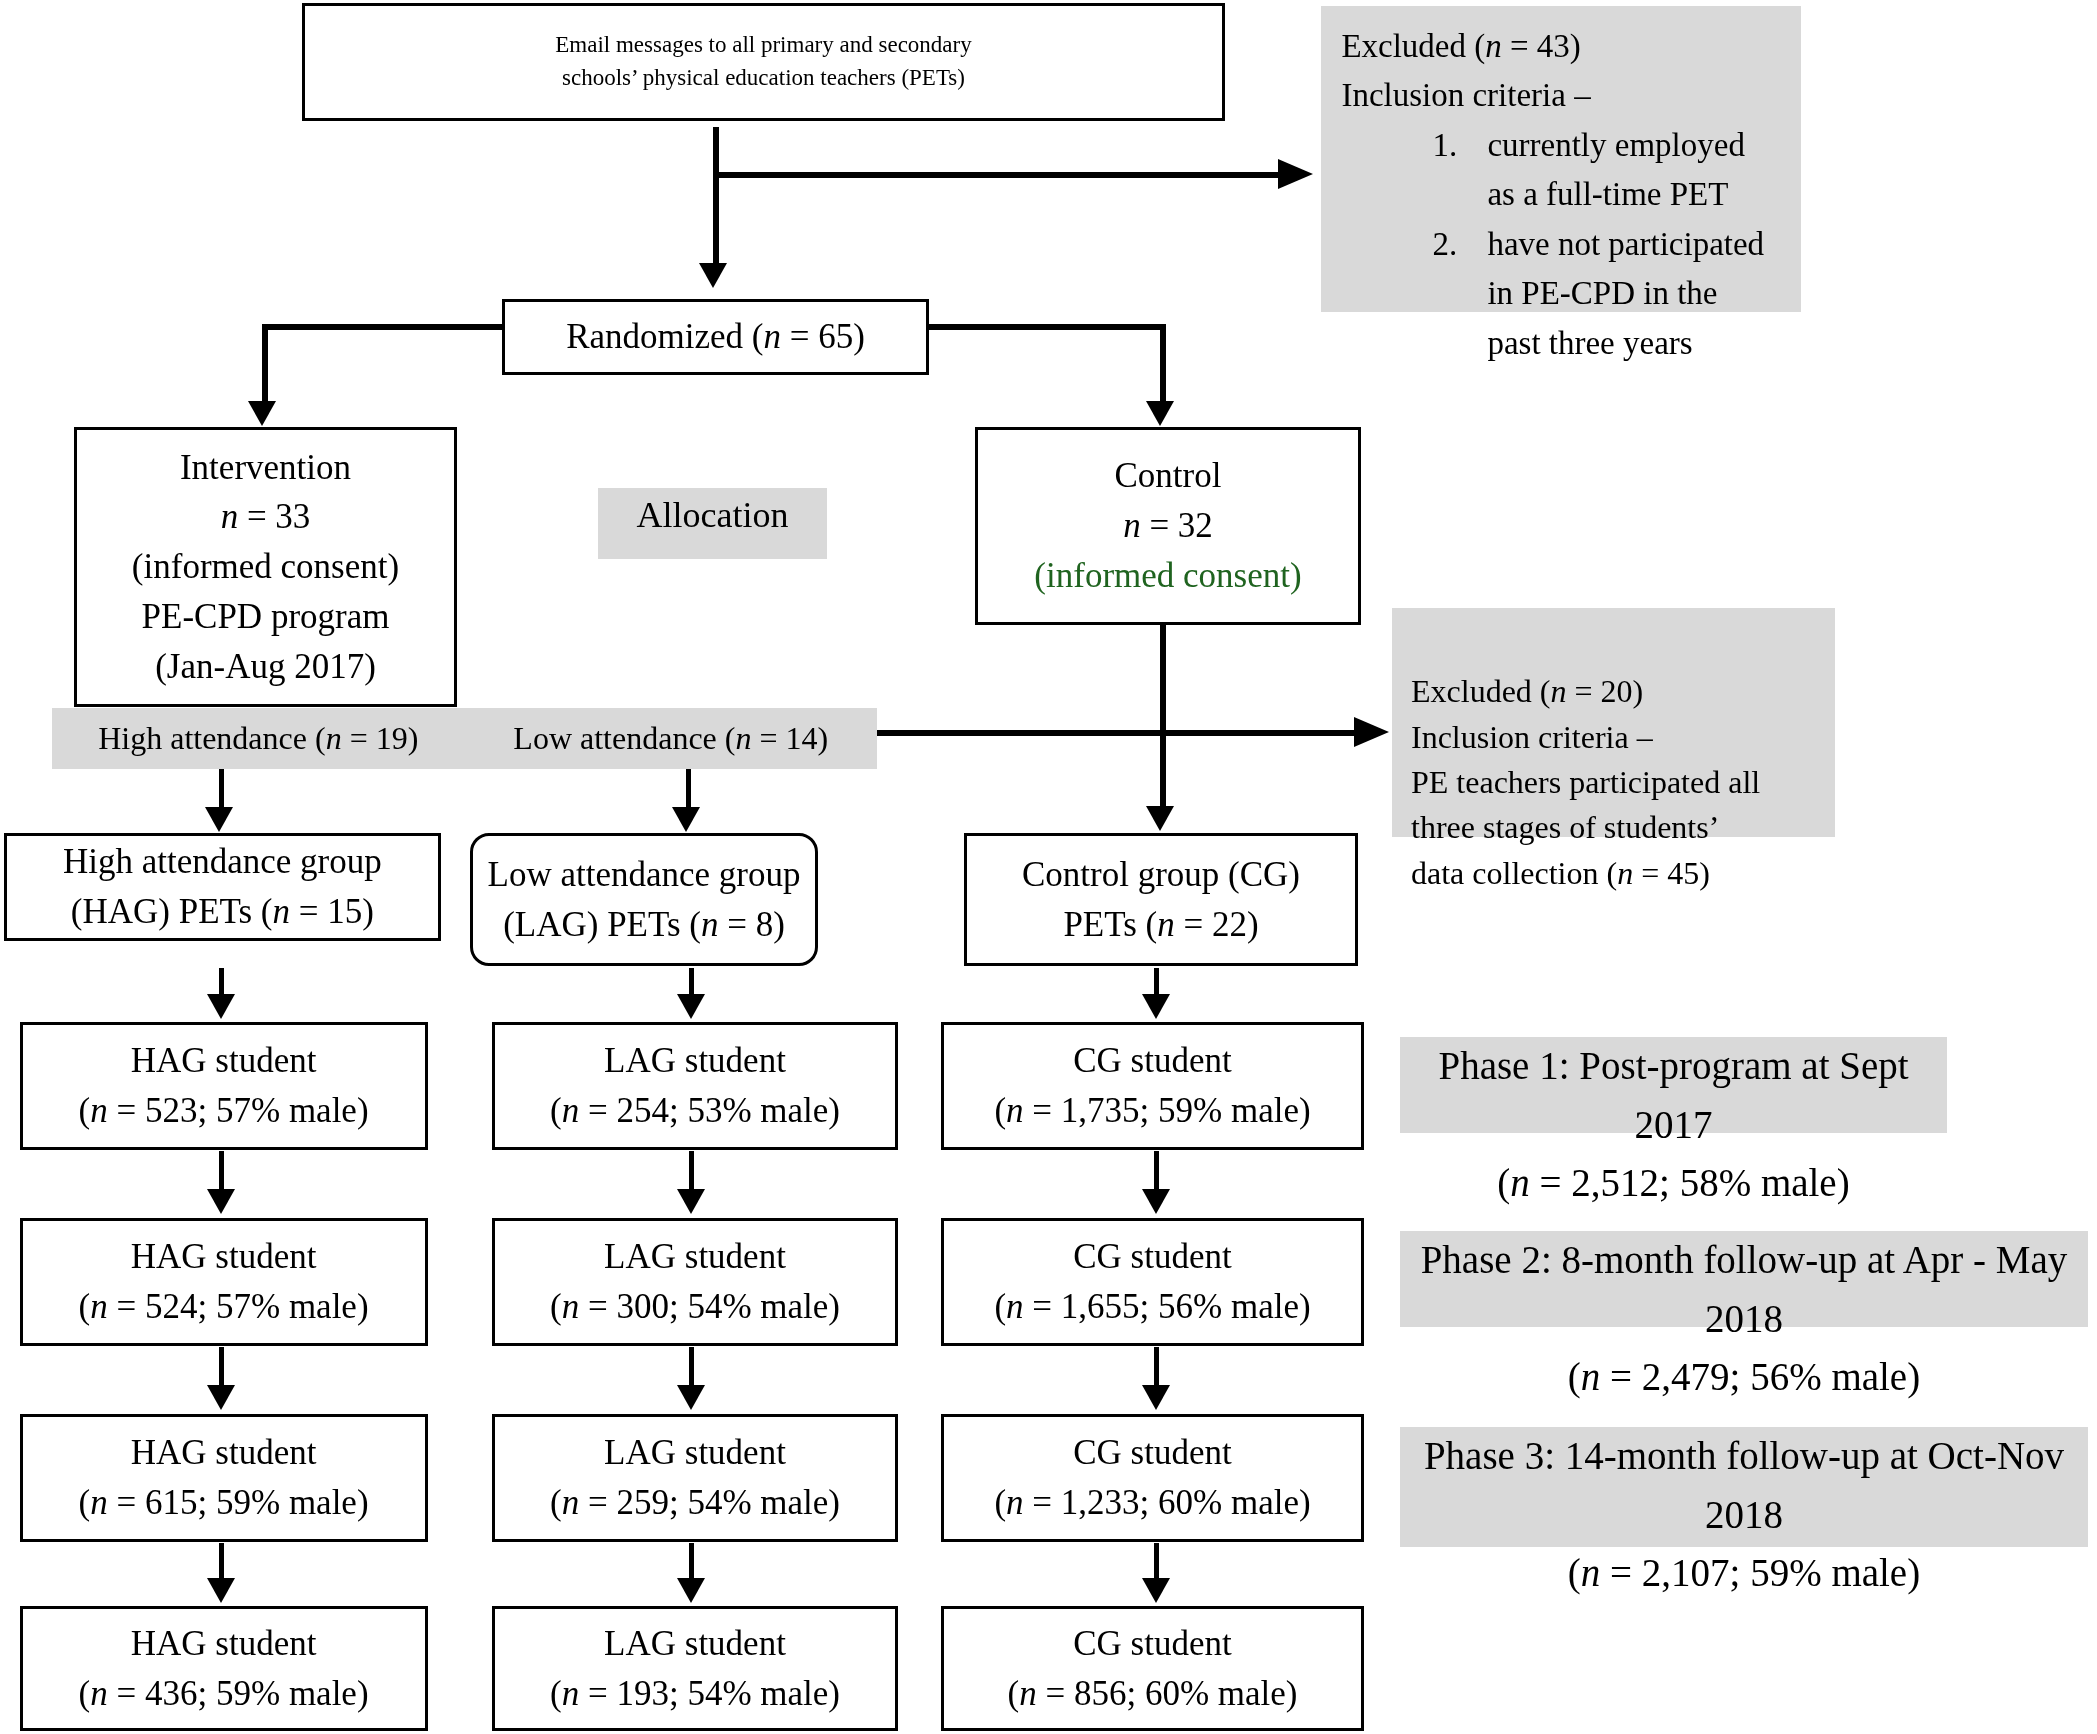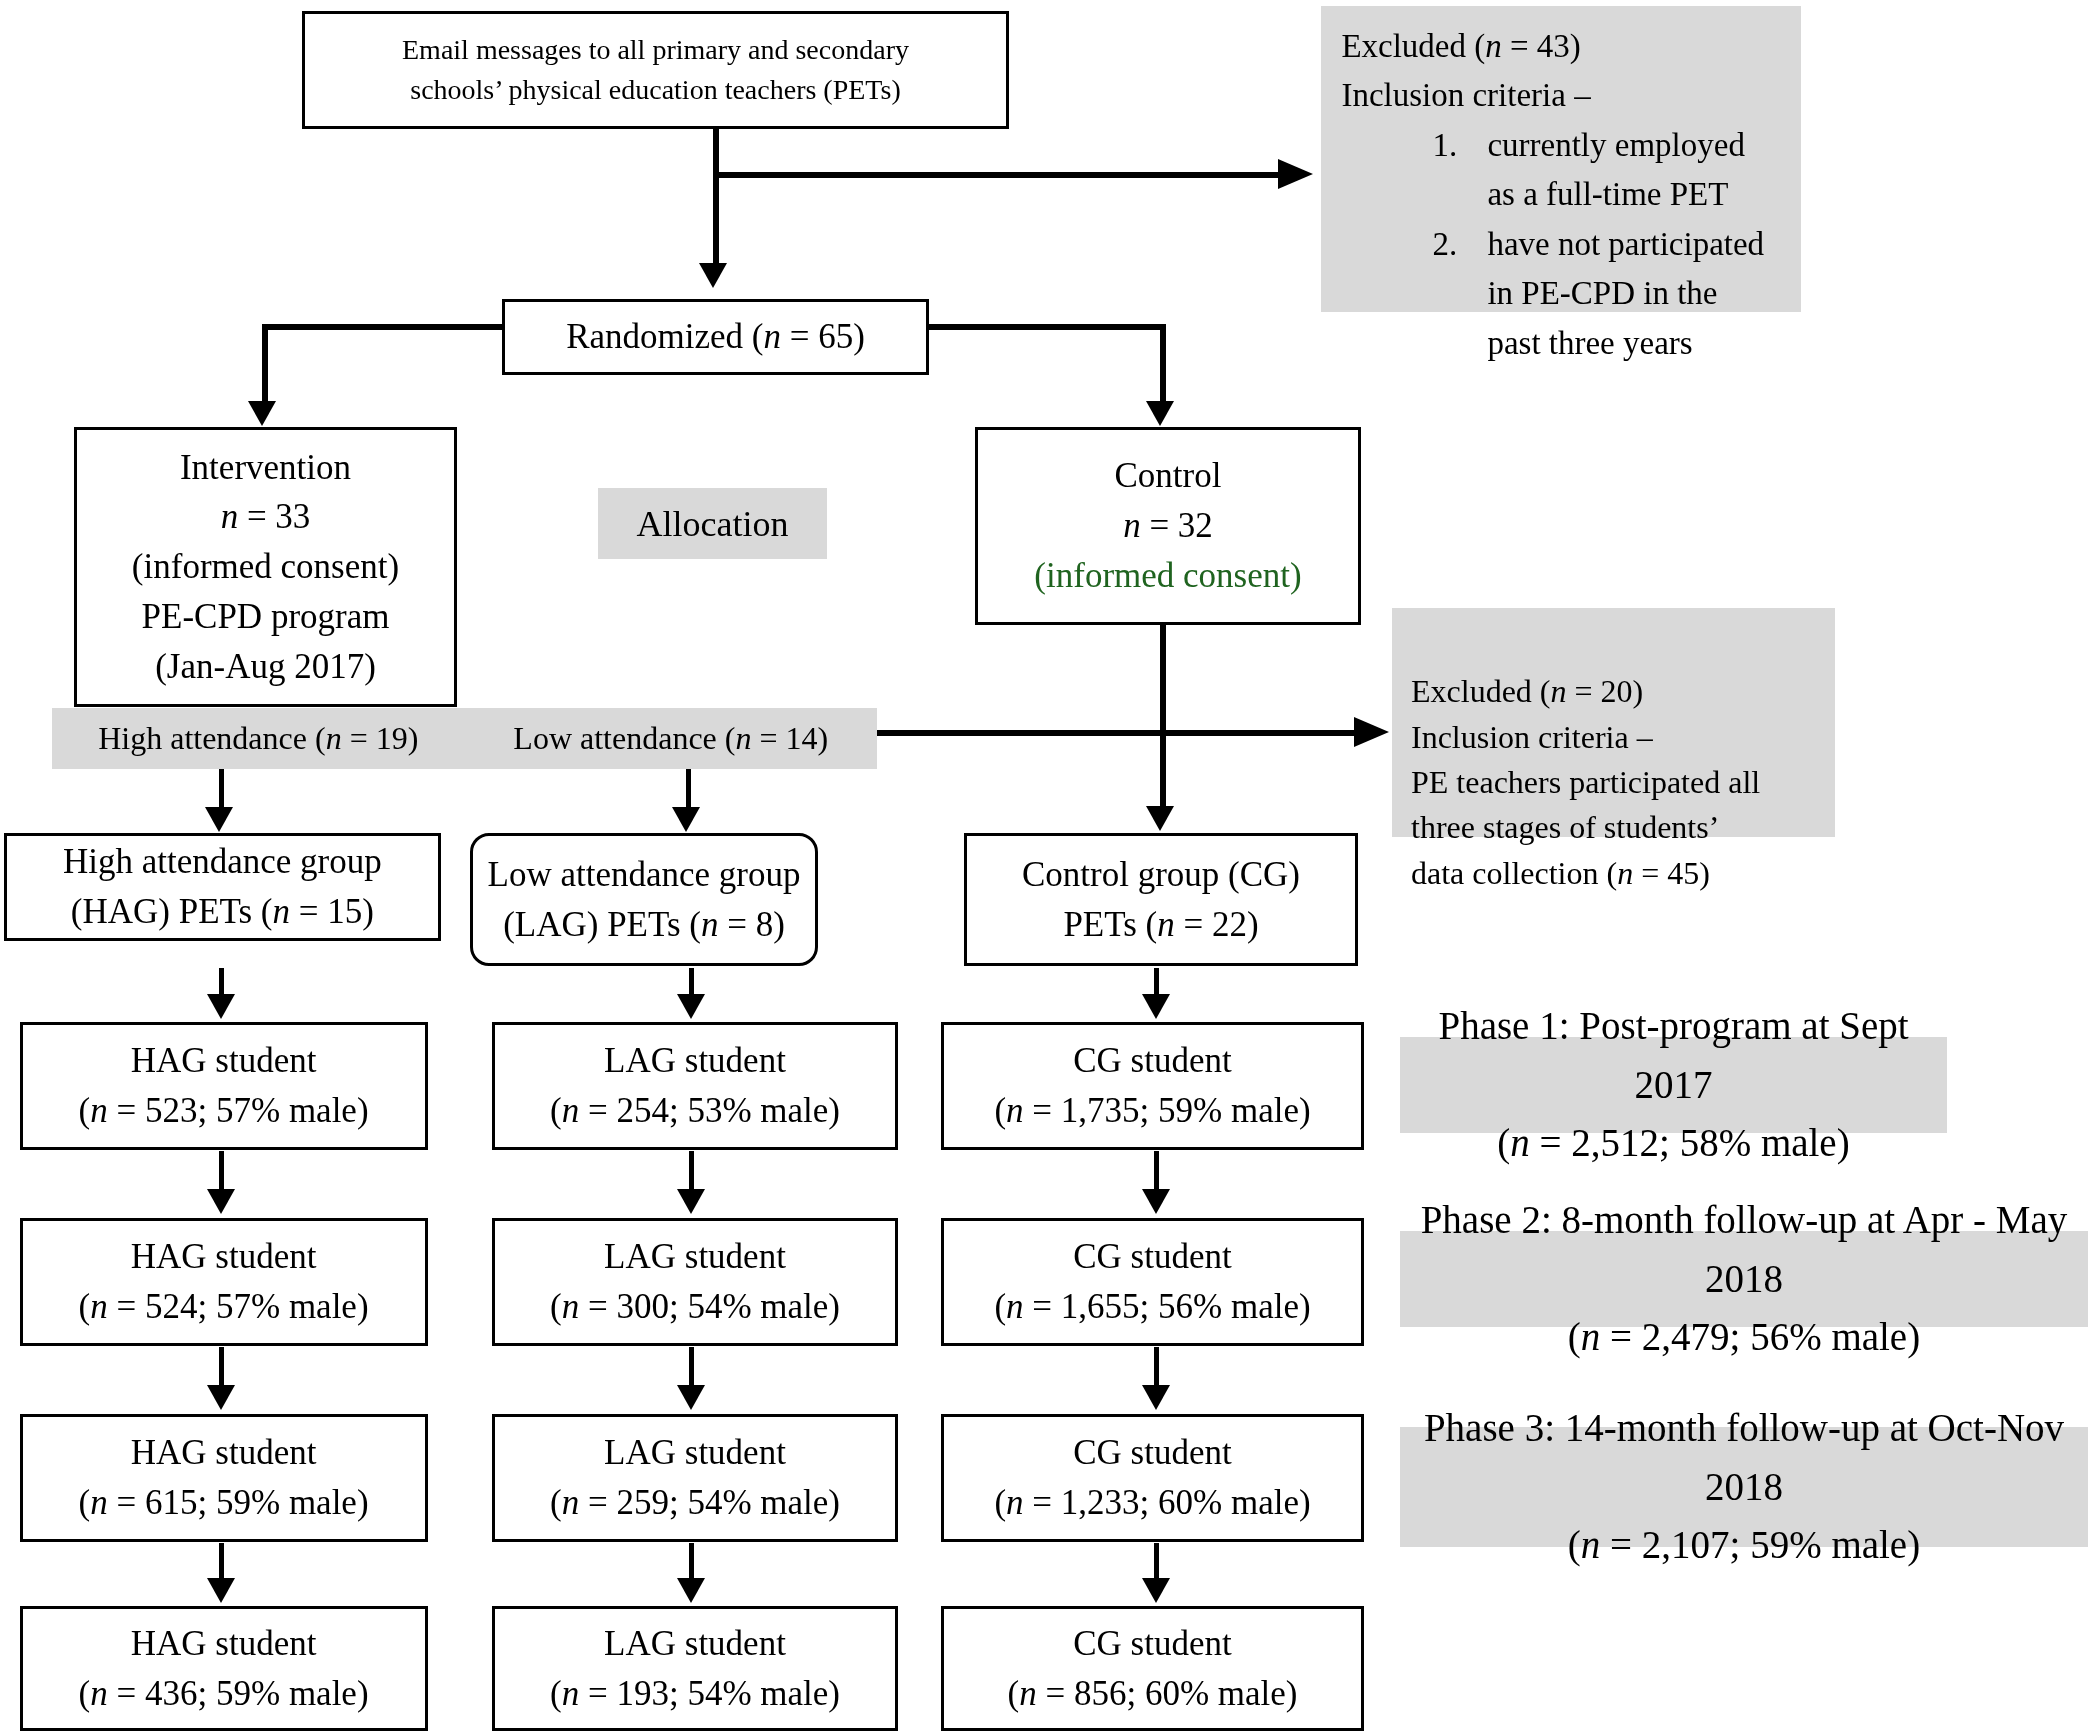--- a/index.html
+++ b/index.html
@@ -26,21 +26,21 @@
     box-sizing:border-box;
   }
   .box.thin{border-width:3.1px;}
   .bx{display:block;width:100%;white-space:pre-line;}
   .graybox{
     position:absolute;
     background:#d9d9d9;
     box-sizing:border-box;
   }
   .gray-center{
-    display:flex;flex-direction:column;align-items:center;justify-content:center;
+    display:flex;flex-direction:column;align-items:center;justify-content:flex-start;
     text-align:center;font-size:31px;line-height:1.5;
   }
   .green{color:#1f631f;}
   .vline,.hline{position:absolute;background:#000;}
   .tri-down{
     position:absolute;width:0;height:0;
     border-left:14px solid transparent;
     border-right:14px solid transparent;
     border-top:25px solid #000;
   }
@@ -61,21 +61,21 @@
   #bar-att span{flex:1;text-align:center;}
   
   .phase{font-size:39px;line-height:1.5;white-space:pre-line;}
   #alloc{font-size:36px;}
 </style>
 </head>
 <body>
 
 <div id="stage">
 
-  <div class="box" style="left:302px;top:11px;width:707px;height:118px;font-size:28px;">
+  <div class="box" style="left:302px;top:3px;width:923px;height:118px;font-size:23px;">
     <span class="bx">Email messages to all primary and secondary
 schools’ physical education teachers (PETs)</span>
   </div>
 
   <div class="graybox" id="excl1" style="left:1321px;top:6.3px;width:480px;height:306px;">
     <div>Excluded (<i>n</i> = 43)</div>
     <div>Inclusion criteria –</div>
     <ol>
       <li>currently employed
 as a full-time PET</li>

